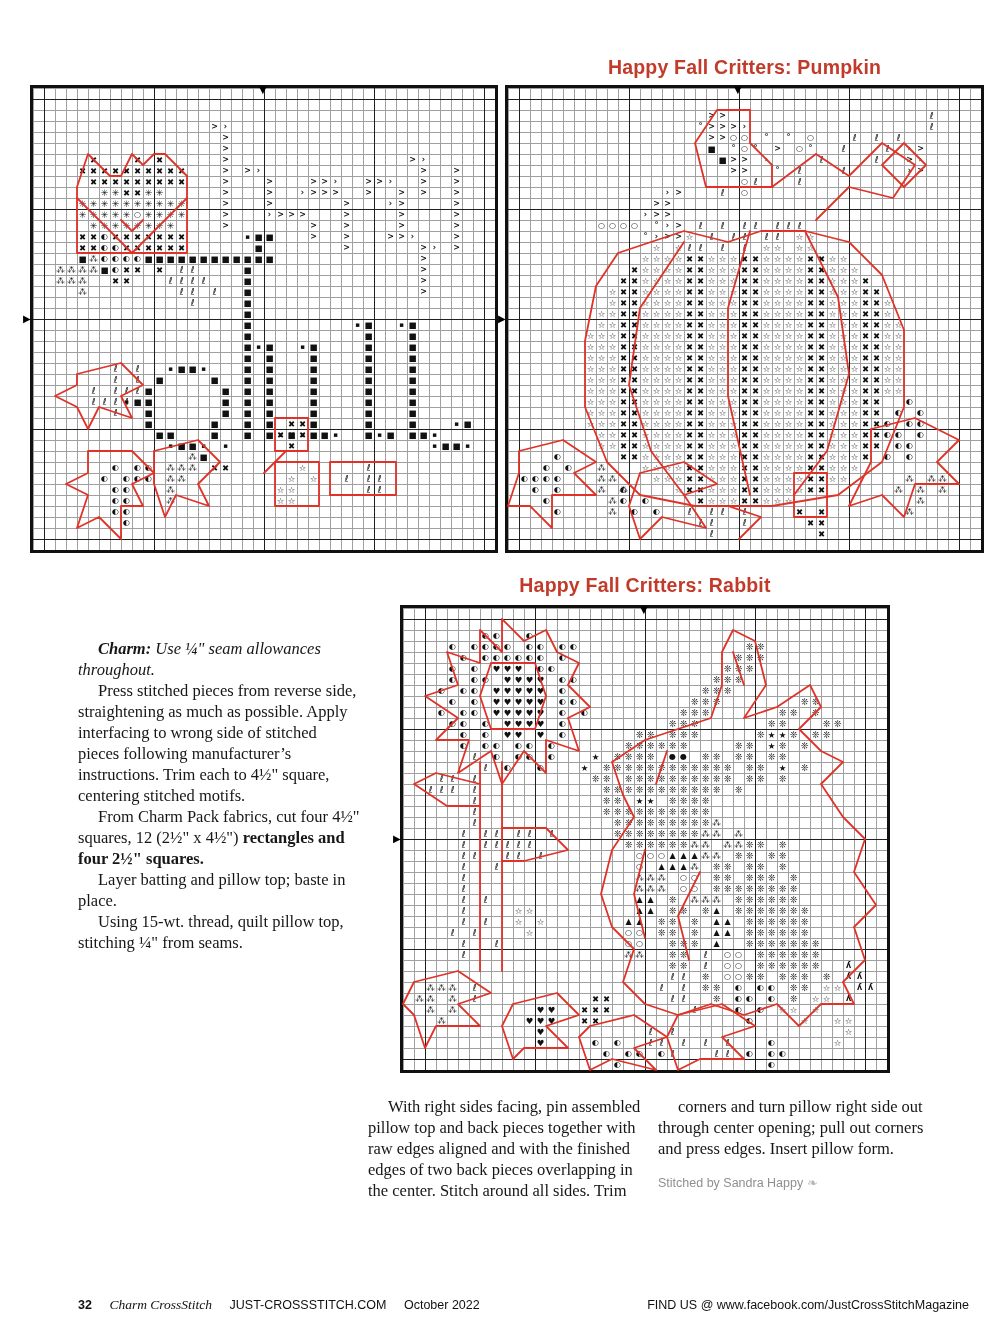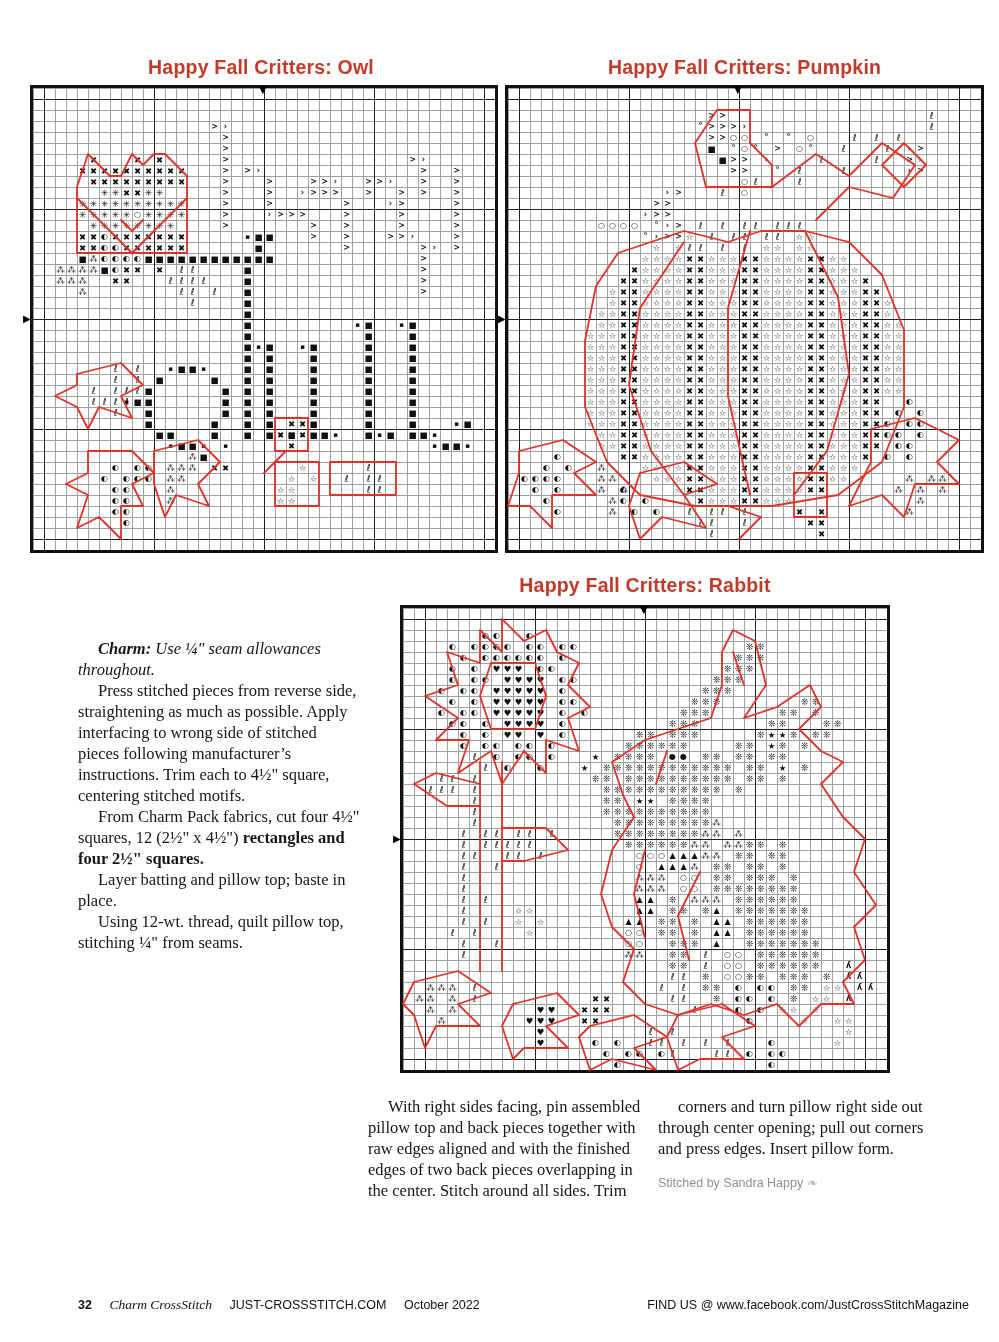--- a/index.html
+++ b/index.html
@@ -41,21 +41,20 @@
           font-family:"Liberation Sans",sans-serif;font-size:12.5px;color:#111;align-items:baseline;}
   .footer .grp>span{margin-right:14px;}
   .footer .pg{font-weight:bold;}
   .footer .mag{font-family:"Liberation Serif",serif;font-style:italic;font-size:13.5px;}
 </style>
 </head>
 <body>
 
 <div class="page">
 
-  <div class="chart-title" id="t-owl">Happy Fall Critters: Owl</div>
   <div class="chart-title" id="t-pumpkin">Happy Fall Critters: Pumpkin</div>
   <div class="chart-title" id="t-rabbit">Happy Fall Critters: Rabbit</div>
 
   <div class="chart" id="chart-owl" style="width: 462px; height: 462px; background-image: repeating-linear-gradient(to right, rgb(32, 32, 32) 0px, rgb(32, 32, 32) 1px, transparent 1px, transparent 110px), repeating-linear-gradient(rgb(32, 32, 32) 0px, rgb(32, 32, 32) 1px, transparent 1px, transparent 110px), repeating-linear-gradient(to right, rgb(160, 160, 160) 0px, rgb(160, 160, 160) 1px, transparent 1px, transparent 11px), repeating-linear-gradient(rgb(160, 160, 160) 0px, rgb(160, 160, 160) 1px, transparent 1px, transparent 11px); background-position: 11px 0px, 0px 11px, 0px 0px, 0px 0px;">
       <span class="sym sym-gt" style="left: 176px; top: 33px;">&gt;</span>
       <span class="sym sym-lt" style="left: 187px; top: 33px;">›</span>
       <span class="sym sym-gt" style="left: 187px; top: 44px;">&gt;</span>
       <span class="sym sym-gt" style="left: 187px; top: 55px;">&gt;</span>
       <span class="sym sym-gt" style="left: 187px; top: 66px;">&gt;</span>
       <span class="sym sym-gt" style="left: 187px; top: 77px;">&gt;</span>
@@ -1692,21 +1691,21 @@
       </svg>
       <span class="marker" style="left: 237px; top: -3px;">▼</span>
       <span class="marker" style="left: -10px; top: 226px;">▶</span>
     </div>
 
   <div class="textcol" id="col-left">
     <p class="note"><span class="note-label">Charm:</span><span> Use ¼" seam allowances throughout.</span></p>
     <p>Press stitched pieces from reverse side, straightening as much as possible. Apply interfacing to wrong side of stitched pieces following manufacturer’s instructions. Trim each to 4½" square, centering stitched motifs.</p>
     <p><span>From Charm Pack fabrics, cut four 4½" squares, 12 (2½" x 4½") </span><strong>rectangles and four 2½" squares.</strong></p>
     <p>Layer batting and pillow top; baste in place.</p>
-    <p>Using 12-wt. thread, quilt pillow top, stitching ¼" from seams.</p>
+    <p>Using 15-wt. thread, quilt pillow top, stitching ¼" from seams.</p>
   </div>
 
   <div class="textcol" id="col-mid">
     <p>With right sides facing, pin assembled pillow top and back pieces together with raw edges aligned and with the finished edges of two back pieces overlapping in the center. Stitch around all sides. Trim</p>
   </div>
 
   <div class="textcol" id="col-right">
     <p>corners and turn pillow right side out through center opening; pull out corners and press edges. Insert pillow form.</p>
     <div class="credit"><span>Stitched by Sandra Happy</span><span class="credit-icon">❧</span></div>
   </div>

